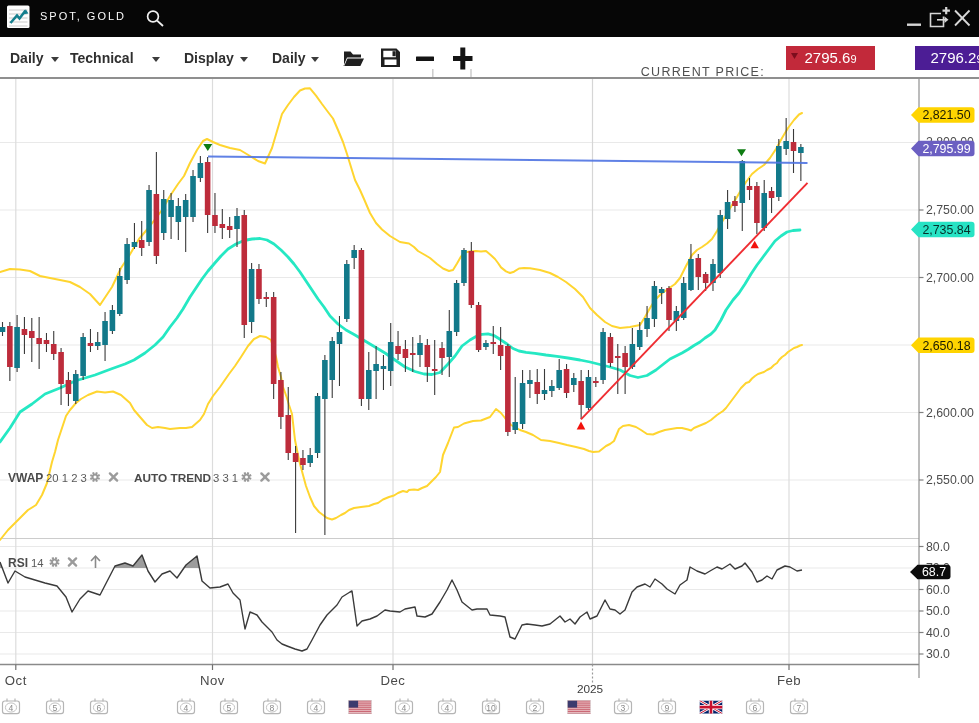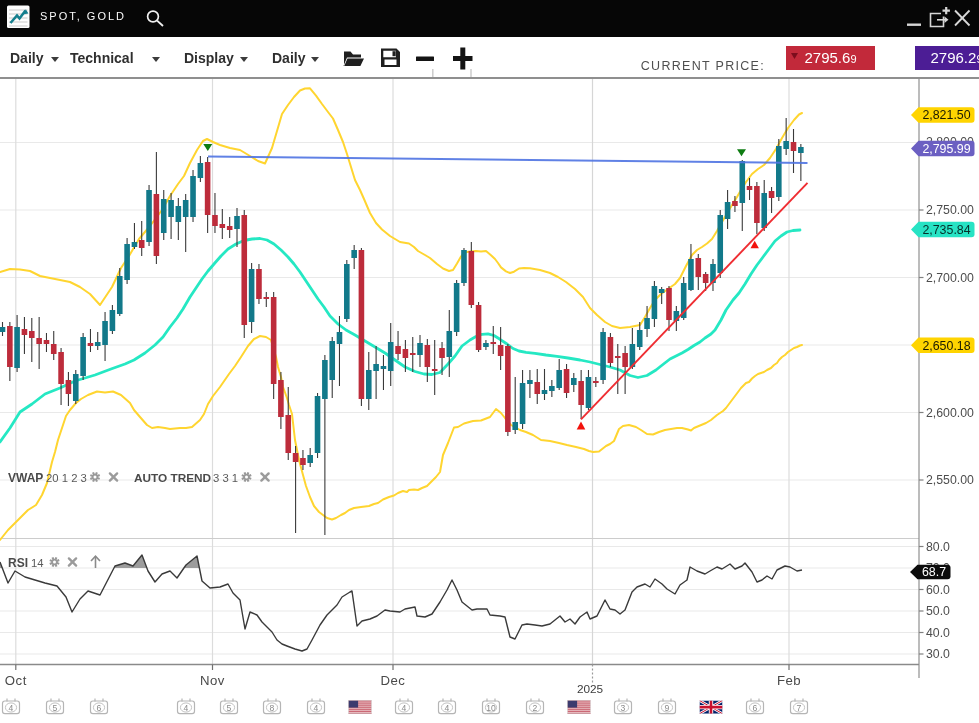--- a/index.html
+++ b/index.html
@@ -6,21 +6,21 @@
 font-family:"Liberation Sans",sans-serif;}
 #page{position:relative;width:979px;height:723px;}
 #topbar{position:absolute;left:0;top:0;width:979px;height:37px;background:#060606;}
 #toolbar{position:absolute;left:0;top:37px;width:979px;height:42px;background:#fff;
 border-bottom:2px solid #8f8f8f;}
 .menu{position:absolute;top:13px;font-size:14px;font-weight:bold;color:#2f2f2f;}
 .caret{position:absolute;top:20px;width:0;height:0;border-left:4.8px solid transparent;
 border-right:4.8px solid transparent;border-top:5.5px solid #3c3c3c;}
 #title{position:absolute;left:40px;top:10px;color:#fbfbfb;font-size:11px;
 letter-spacing:2.0px;font-weight:500;}
-#cp{position:absolute;top:22px;right:214px;font-size:12.5px;letter-spacing:1.3px;
+#cp{position:absolute;top:28px;right:214px;font-size:12.5px;letter-spacing:1.3px;
 color:#4f4f4f;font-weight:500;}
 .pricebox{position:absolute;top:8.5px;height:24.5px;color:#fff;font-size:15px;
 text-align:center;line-height:24.5px;}
 #chart{position:absolute;left:0;top:79px;}
 </style></head>
 <body>
 <div id="page">
 <div id="topbar">
 <svg width="979" height="37" style="position:absolute;left:0;top:0">
  <rect x="7" y="5.5" width="22.5" height="22.5" rx="1.5" fill="#fdfdfd"></rect>

